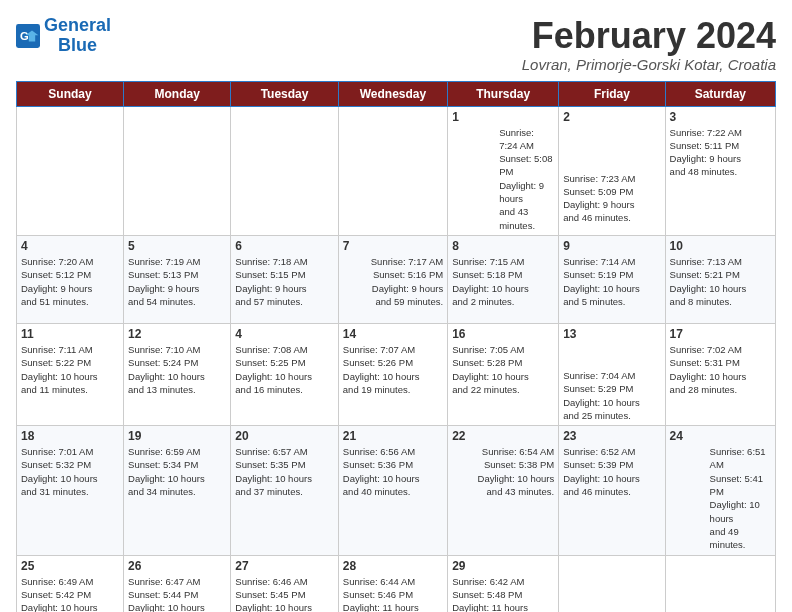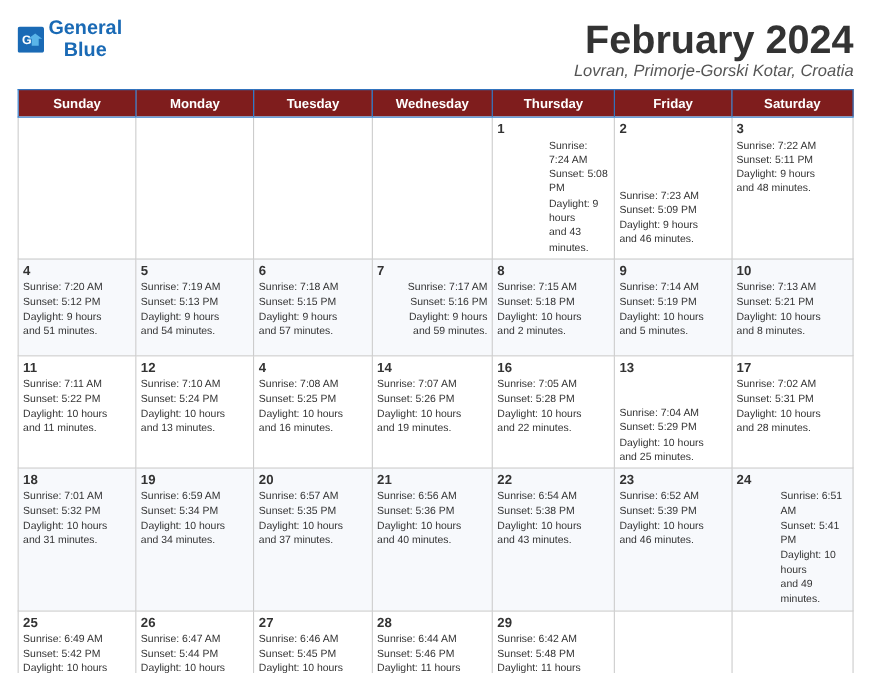--- a/index.html
+++ b/index.html
@@ -283,21 +283,21 @@
         </td>
         <td>
           <span class="day-num">21</span>
           <div class="day-detail" style="white-space: pre-line;">Sunrise: 6:56 AM
 Sunset: 5:36 PM
 Daylight: 10 hours
 and 40 minutes.</div>
         </td>
         <td>
           <span class="day-num">22</span>
-          <div class="day-detail" style="white-space: pre-line;">Sunrise: 6:54 AM
+          <div class="day-detail" style="white-space: pre-line; text-align: right;">Sunrise: 6:54 AM
 Sunset: 5:38 PM
 Daylight: 10 hours
 and 43 minutes.</div>
         </td>
         <td>
           <span class="day-num">23</span>
           <div class="day-detail" style="white-space: pre-line;">Sunrise: 6:52 AM
 Sunset: 5:39 PM
 Daylight: 10 hours
 and 46 minutes.</div>

